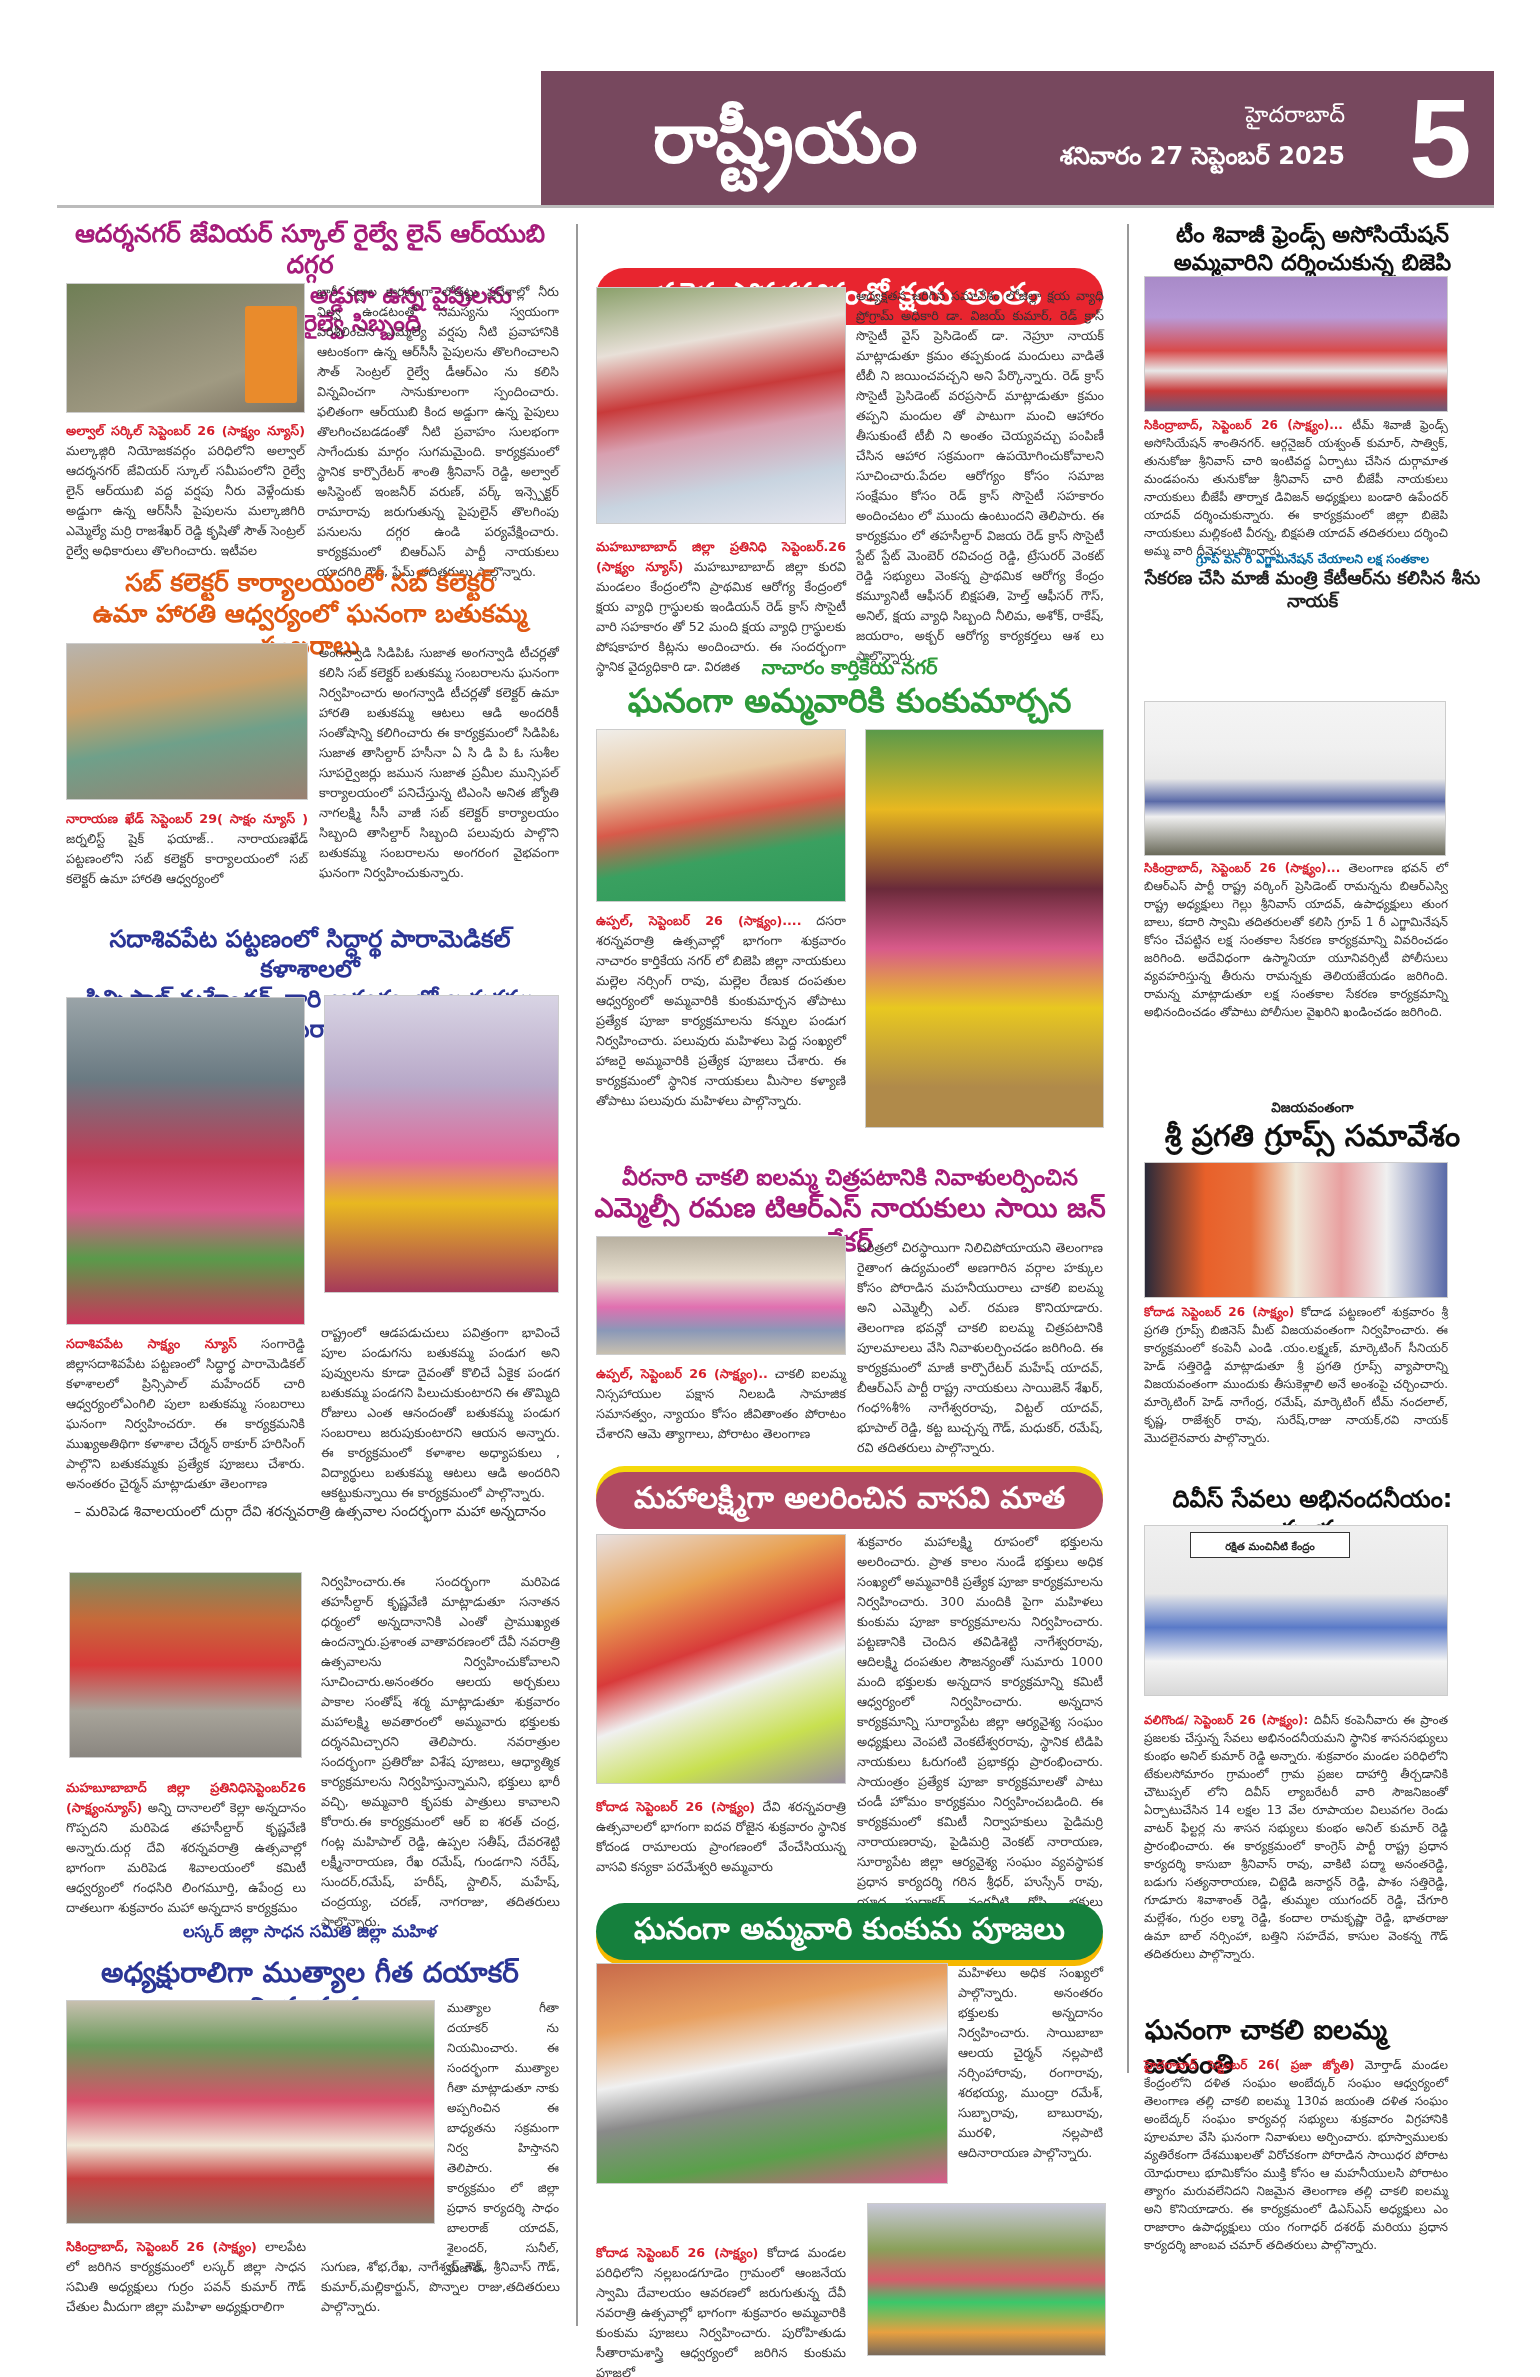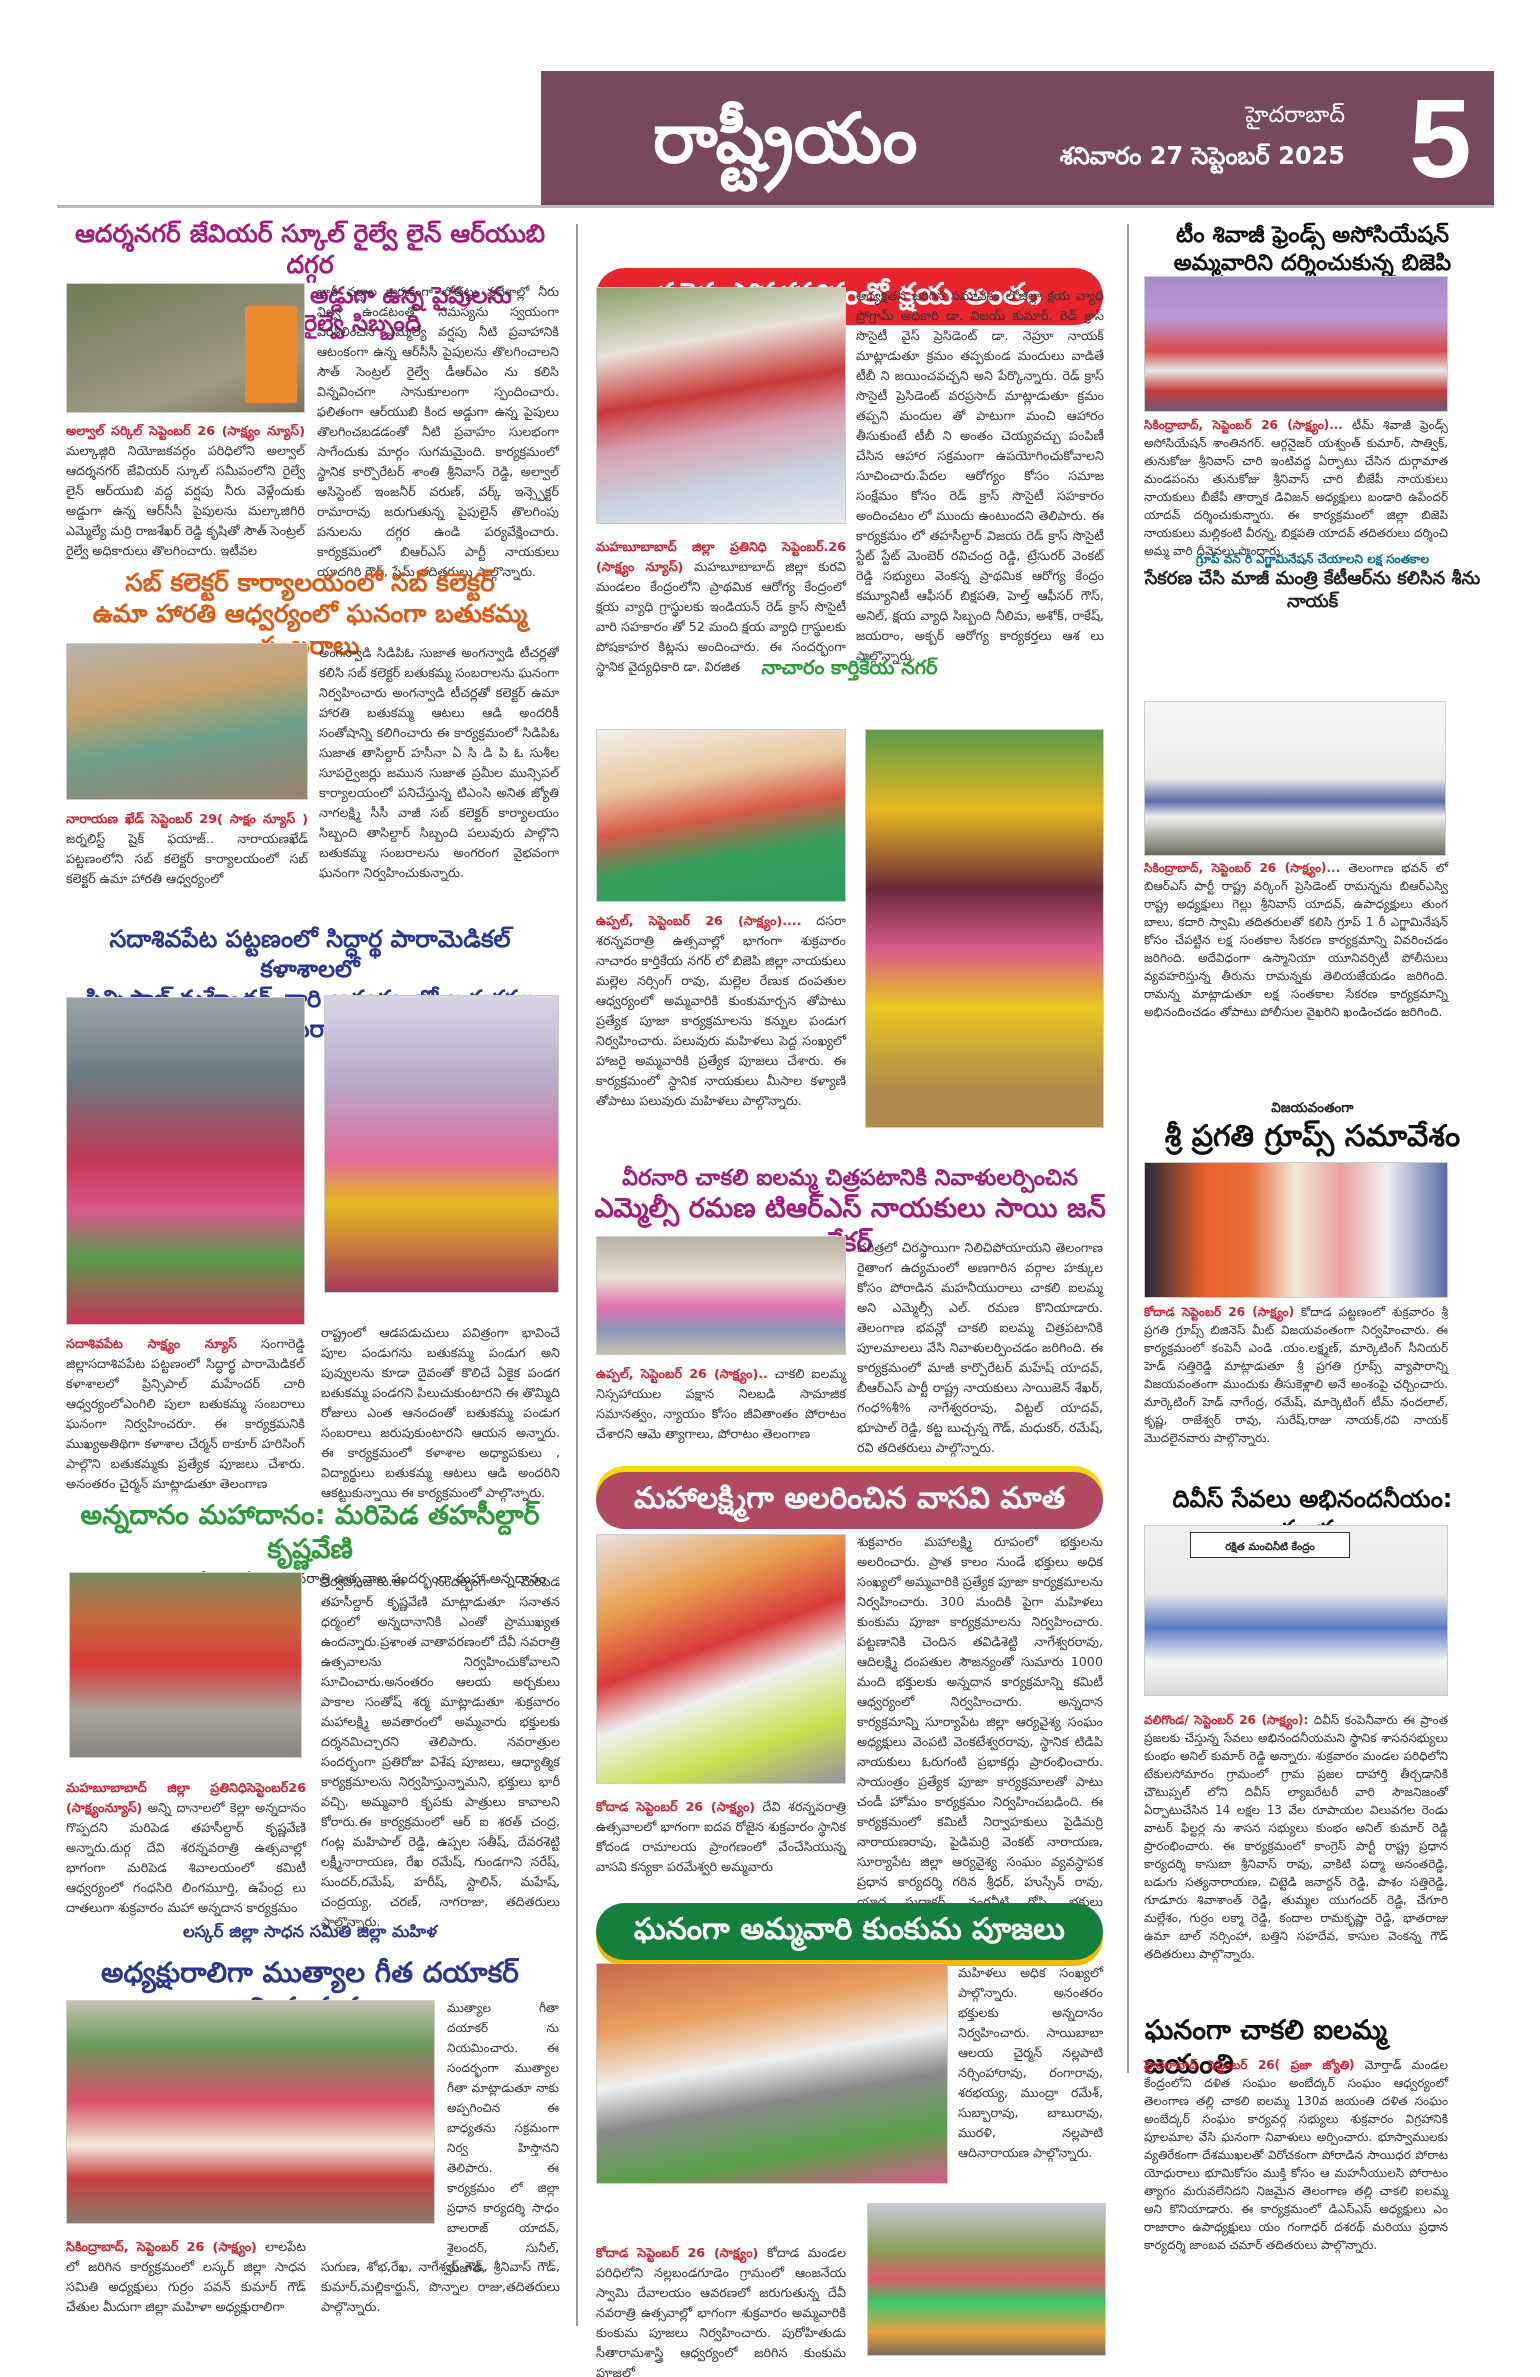--- a/index.html
+++ b/index.html
@@ -79,21 +79,20 @@
 </div>
 <div class="photo" style="left:66px;top:997px;width:239px;height:328px;background:linear-gradient(180deg,#9aa4a8 0%,#6a7a82 25%,#c23a55 50%,#d8588a 65%,#5a9a4a 80%,#c9355a 100%);"></div>
 <div class="photo" style="left:324px;top:995px;width:235px;height:298px;background:linear-gradient(180deg,#d8d4e4 0%,#b8a8c8 30%,#e26a9a 55%,#e8b820 70%,#a63a5a 100%);"></div>
 <div class="para" style="left:66px;top:1334px;width:239px;">
   <span class="dateline">సదాశివపేట సాక్ష్యం న్యూస్</span>
   <span>సంగారెడ్డి జిల్లాసదాశివపేట పట్టణంలో సిద్ధార్థ పారామెడికల్ కళాశాలలో ప్రిన్సిపాల్ మహేందర్ చారి ఆధ్వర్యంలోఎంగిలి పులా బతుకమ్మ సంబరాలు ఘనంగా నిర్వహించరూ. ఈ కార్యక్రమనికి ముఖ్యఅతిథిగా కళాశాల చేర్మన్ ఠాకూర్ హరిసింగ్ పాల్గొని బతుకమ్మకు ప్రత్యేక పూజలు చేశారు. అనంతరం చైర్మన్ మాట్లాడుతూ తెలంగాణ</span>
 </div>
 <div class="para" style="left:321px;top:1323px;width:239px;">రాష్ట్రంలో ఆడపడుచులు పవిత్రంగా భావించే పూల పండుగను బతుకమ్మ పండుగ అని పువ్వులను కూడా దైవంతో కొలిచే ఏకైక పండగ బతుకమ్మ పండగని పిలుచుకుంటారని ఈ తొమ్మిది రోజులు ఎంత ఆనందంతో బతుకమ్మ పండుగ సంబరాలు జరుపుకుంటారని ఆయన అన్నారు. ఈ కార్యక్రమంలో కళాశాల అధ్యాపకులు , విద్యార్థులు బతుకమ్మ ఆటలు ఆడి అందరిని ఆకట్టుకున్నాయి ఈ కార్యక్రమంలో పాల్గొన్నారు.</div>
 
 <div class="story" style="left:61px;top:1498px;width:498px;">
-  <div class="hl hl-green">అన్నదానం మహాదానం: మరిపెడ తహసీల్దార్ కృష్ణవేణి</div>
   <div class="kicker" style="margin-top:4.5px;">– మరిపెడ శివాలయంలో దుర్గా దేవి శరన్నవరాత్రి ఉత్సవాల సందర్భంగా మహా అన్నదానం</div>
 </div>
 <div class="photo" style="left:69px;top:1572px;width:233px;height:186px;background:linear-gradient(180deg,#7a8a60 0%,#c66a3a 25%,#d83a3a 50%,#a8a49a 75%,#8a8680 100%);"></div>
 <div class="para" style="left:66px;top:1778px;width:240px;">
   <span class="dateline">మహబూబాబాద్ జిల్లా ప్రతినిధిసెప్టెంబర్26 (సాక్ష్యంన్యూస్)</span>
   <span>అన్ని దానాలలో కెల్లా అన్నదానం గొప్పదని మరిపెడ తహసీల్దార్ కృష్ణవేణి అన్నారు.దుర్గ దేవి శరన్నవరాత్రి ఉత్సవాల్లో భాగంగా మరిపెడ శివాలయంలో కమిటీ ఆధ్వర్యంలో గంధసిరి లింగమూర్తి, ఉపేంద్ర లు దాతలుగా శుక్రవారం మహా అన్నదాన కార్యక్రమం</span>
 </div>
 <div class="para" style="left:321px;top:1572px;width:239px;">నిర్వహించారు.ఈ సందర్భంగా మరిపెడ తహసీల్దార్ కృష్ణవేణి మాట్లాడుతూ సనాతన ధర్మంలో అన్నదానానికి ఎంతో ప్రాముఖ్యత ఉందన్నారు.ప్రశాంత వాతావరణంలో దేవీ నవరాత్రి ఉత్సవాలను నిర్వహించుకోవాలని సూచించారు.అనంతరం ఆలయ అర్చకులు పాకాల సంతోష్ శర్మ మాట్లాడుతూ శుక్రవారం మహాలక్ష్మి అవతారంలో అమ్మవారు భక్తులకు దర్శనమిచ్చారని తెలిపారు. నవరాత్రుల సందర్భంగా ప్రతిరోజు విశేష పూజలు, ఆధ్యాత్మిక కార్యక్రమాలను నిర్వహిస్తున్నామని, భక్తులు భారీ వచ్చి, అమ్మవారి కృపకు పాత్రులు కావాలని కోరారు.ఈ కార్యక్రమంలో ఆర్ ఐ శరత్ చంద్ర, గంట్ల మహిపాల్ రెడ్డి, ఉప్పల సతీష్, దేవరశెట్టి లక్ష్మీనారాయణ, రేఖ రమేష్, గుండగాని నరేష్, సుందర్,రమేష్, హరీష్, స్టాలిన్, మహేష్, చంద్రయ్య, చరణ్, నాగరాజు, తదితరులు పాల్గొన్నారు.</div>
 
 <div class="story" style="left:61px;top:1922px;width:498px;">
@@ -113,20 +112,21 @@
 </div>
 <div class="photo" style="left:596px;top:287px;width:250px;height:237px;background:linear-gradient(170deg,#8aa06a 0%,#e8e0d8 25%,#c83a3a 45%,#d8a0b0 60%,#c8d4e0 80%,#e8e8f0 100%);"></div>
 <div class="para" style="left:596px;top:537px;width:250px;">
   <span class="dateline">మహబూబాబాద్ జిల్లా ప్రతినిధి సెప్టెంబర్.26 (సాక్ష్యం న్యూస్)</span>
   <span>మహబూబాబాద్ జిల్లా కురవి మండలం కేంద్రంలోని ప్రాథమిక ఆరోగ్య కేంద్రంలో క్షయ వ్యాధి గ్రాస్థులకు ఇండియన్ రెడ్ క్రాస్ సొసైటీ వారి సహకారం తో 52 మంది క్షయ వ్యాధి గ్రాస్థులకు పోషకాహర కిట్లను అందించారు. ఈ సందర్భంగా స్థానిక వైద్యధికారి డా. విరజిత</span>
 </div>
 <div class="para" style="left:856px;top:286px;width:248px;">అధ్యక్షతన జరిగిన సమావేశం లోజిల్లా క్షయ వ్యాధి ప్రోగ్రామ్ అధికారి డా. విజయ్ కుమార్, రెడ్ క్రాస్ సొసైటీ వైస్ ప్రెసిడెంట్ డా. నెహ్రూ నాయక్ మాట్లాడుతూ క్రమం తప్పకుండ మందులు వాడితే టీబీ ని జయించవచ్చని అని పేర్కొన్నారు. రెడ్ క్రాస్ సొసైటీ ప్రెసిడెంట్ వరప్రసాద్ మాట్లాడుతూ క్రమం తప్పని మందుల తో పాటుగా మంచి ఆహారం తీసుకుంటే టీబీ ని అంతం చెయ్యవచ్చు పంపిణీ చేసిన ఆహార సక్రమంగా ఉపయోగించుకోవాలని సూచించారు.పేదల ఆరోగ్యం కోసం సమాజ సంక్షేమం కోసం రెడ్ క్రాస్ సొసైటీ సహకారం అందించటం లో ముందు ఉంటుందని తెలిపారు. ఈ కార్యక్రమం లో తహసీల్దార్ విజయ రెడ్ క్రాస్ సొసైటీ స్టేట్ స్టేట్ మెంబెర్ రవిచంద్ర రెడ్డి, ట్రేసురర్ వెంకట్ రెడ్డి సభ్యులు వెంకన్న ప్రాథమిక ఆరోగ్య కేంద్రం కమ్యూనిటీ ఆఫీసర్ బిక్షపతి, హెల్త్ ఆఫీసర్ గౌస్, అనిల్, క్షయ వ్యాధి సిబ్బంది నీలిమ, అశోక్, రాకేష్, జయరాం, అక్బర్ ఆరోగ్య కార్యకర్తలు ఆశ లు పాల్గొన్నారు.</div>
 
 <div class="story" style="left:596px;top:656px;width:507px;">
   <div class="hl" style="color:#2e9a3a;font-size:19.4px;">నాచారం కార్తికేయ నగర్</div>
+  <div class="hl hl-green" style="font-size:33px;">ఘనంగా అమ్మవారికి కుంకుమార్చన</div>
 </div>
 <div class="photo" style="left:596px;top:729px;width:250px;height:173px;background:linear-gradient(170deg,#f0eeea 0%,#e8c8a0 30%,#d85a4a 50%,#3aa060 70%,#2e9a5a 100%);"></div>
 <div class="photo" style="left:865px;top:729px;width:239px;height:399px;background:linear-gradient(180deg,#5a9a4a 0%,#e8b820 20%,#6a2a3a 40%,#d85a8a 55%,#e8c820 70%,#b08a4a 90%);"></div>
 <div class="para" style="left:596px;top:911px;width:250px;">
   <span class="dateline">ఉప్పల్, సెప్టెంబర్ 26 (సాక్ష్యం)....</span>
   <span>దసరా శరన్నవరాత్రి ఉత్సవాల్లో భాగంగా శుక్రవారం నాచారం కార్తికేయ నగర్ లో బిజెపి జిల్లా నాయకులు మల్లెల నర్సింగ్ రావు, మల్లెల రేణుక దంపతుల ఆధ్వర్యంలో అమ్మవారికి కుంకుమార్చన తోపాటు ప్రత్యేక పూజా కార్యక్రమాలను కన్నుల పండుగ నిర్వహించారు. పలువురు మహిళలు పెద్ద సంఖ్యలో హాజరై అమ్మవారికి ప్రత్యేక పూజలు చేశారు. ఈ కార్యక్రమంలో స్థానిక నాయకులు మీసాల కళ్యాణి తోపాటు పలువురు మహిళలు పాల్గొన్నారు.</span>
 </div>
 
 <div class="story" style="left:589px;top:1163px;width:522px;">
   <div class="hl hl-pink" style="font-size:22.4px;">వీరనారి చాకలి ఐలమ్మ చిత్రపటానికి నివాళులర్పించిన</div>

